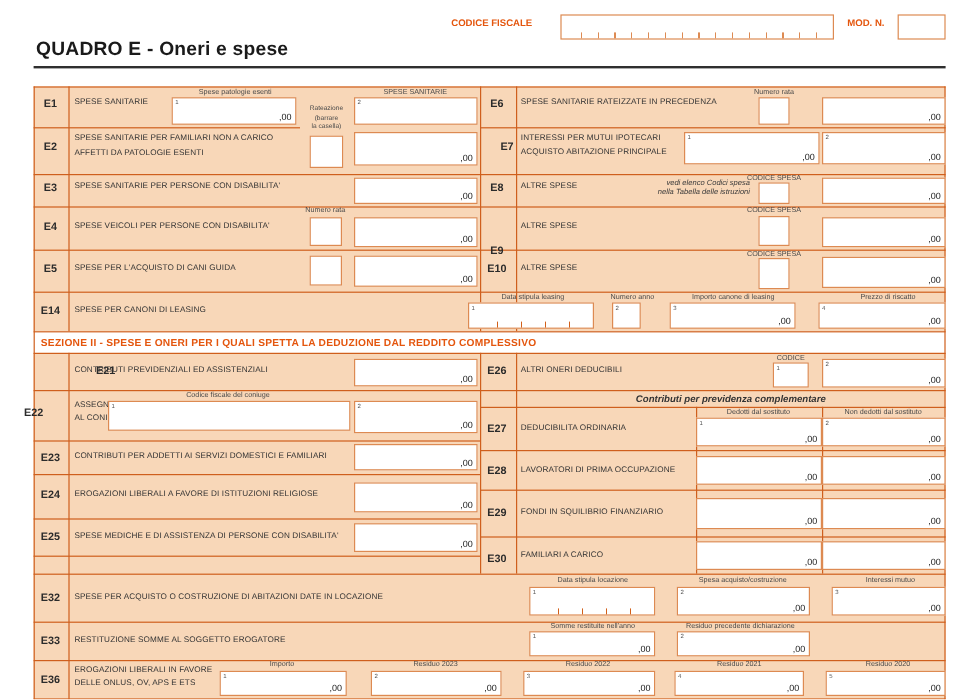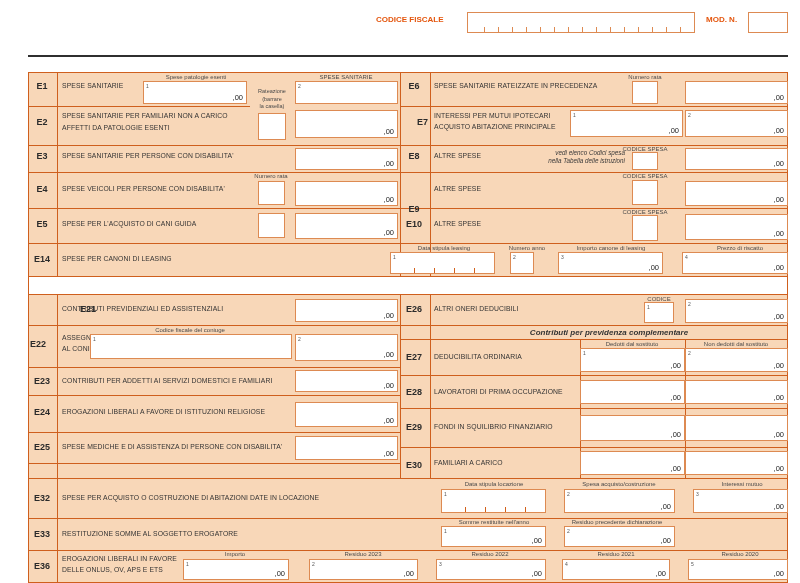--- a/index.html
+++ b/index.html
@@ -32,20 +32,21 @@
 
 <div class="page">
 
   <span class="toplabel" style="left:376px;top:15px;">CODICE FISCALE</span>
   <div class="fld" style="left:467px;top:12px;width:228px;height:21px;">
       <div class="cfticks"></div>
     </div>
   <span class="toplabel" style="left:706px;top:15px;">MOD. N.</span>
   <div class="fld" style="left:748px;top:12px;width:40px;height:21px;"></div>
 
+  <div class="title" style="left:30px;top:33px;">QUADRO E - Oneri e spese</div>
   <div class="darkrule" style="left:28px;top:55px;width:760px;height:2px;"></div>
 
   <div class="bg" style="left:28px;top:72px;width:760px;height:204px;"></div>
   <div class="bg" style="left:28px;top:294px;width:760px;height:289px;"></div>
 
   <div class="vline" style="left:28px;top:72px;height:511px;"></div>
   <div class="vline" style="left:787px;top:72px;height:511px;"></div>
   <div class="hline" style="left:28px;top:72px;width:760px;"></div>
   <div class="hline" style="left:28px;top:582px;width:760px;"></div>
 
@@ -184,28 +185,29 @@
   <div class="fld" style="left:558px;top:252px;width:105px;height:22px;">
       <span class="sup">3</span>
       <span class="cents">,00</span>
     </div>
   <span class="fhdr" style="left:740px;top:245px;">Prezzo di riscatto</span>
   <div class="fld" style="left:682px;top:252px;width:106px;height:22px;">
       <span class="sup">4</span>
       <span class="cents">,00</span>
     </div>
 
+  <div class="sez" style="left:34px;top:280px;">SEZIONE II -  SPESE E ONERI PER I QUALI SPETTA LA DEDUZIONE DAL REDDITO COMPLESSIVO</div>
 
   <span class="code" style="left:28px;top:304px;margin-left:46px;">E21</span>
   <span class="rlabel" style="left:62px;top:305px;">CONTRIBUTI PREVIDENZIALI ED ASSISTENZIALI</span>
   <div class="fld" style="left:295px;top:299px;width:103px;height:23px;">
       <span class="cents">,00</span>
     </div>
 
-  <span class="code" style="left:24px;top:339px;">E22</span>
+  <span class="code" style="left:14px;top:339px;">E22</span>
   <span class="rlabel" style="left:62px;top:334px;">ASSEGNO</span>
   <span class="rlabel" style="left:62px;top:345px;">AL CONIUGE</span>
   <span class="fhdr" style="left:190px;top:327px;">Codice fiscale del coniuge</span>
   <div class="fld" style="left:90px;top:334px;width:202px;height:25px;">
       <span class="sup">1</span>
     </div>
   <div class="fld" style="left:295px;top:334px;width:103px;height:27px;">
       <span class="sup">2</span>
       <span class="cents">,00</span>
     </div>

